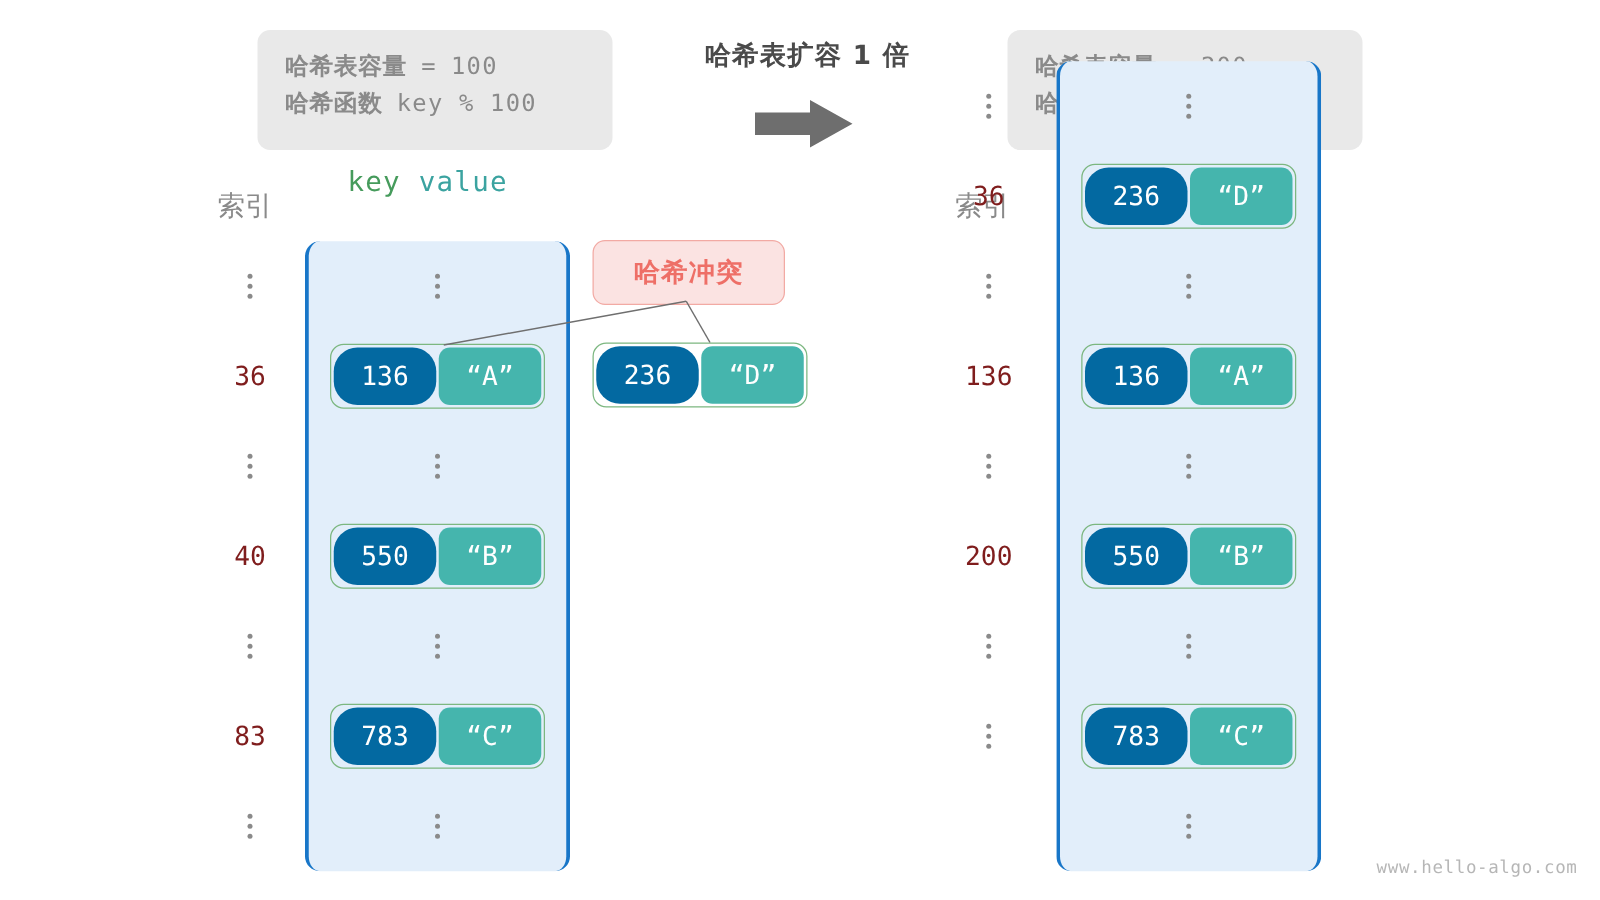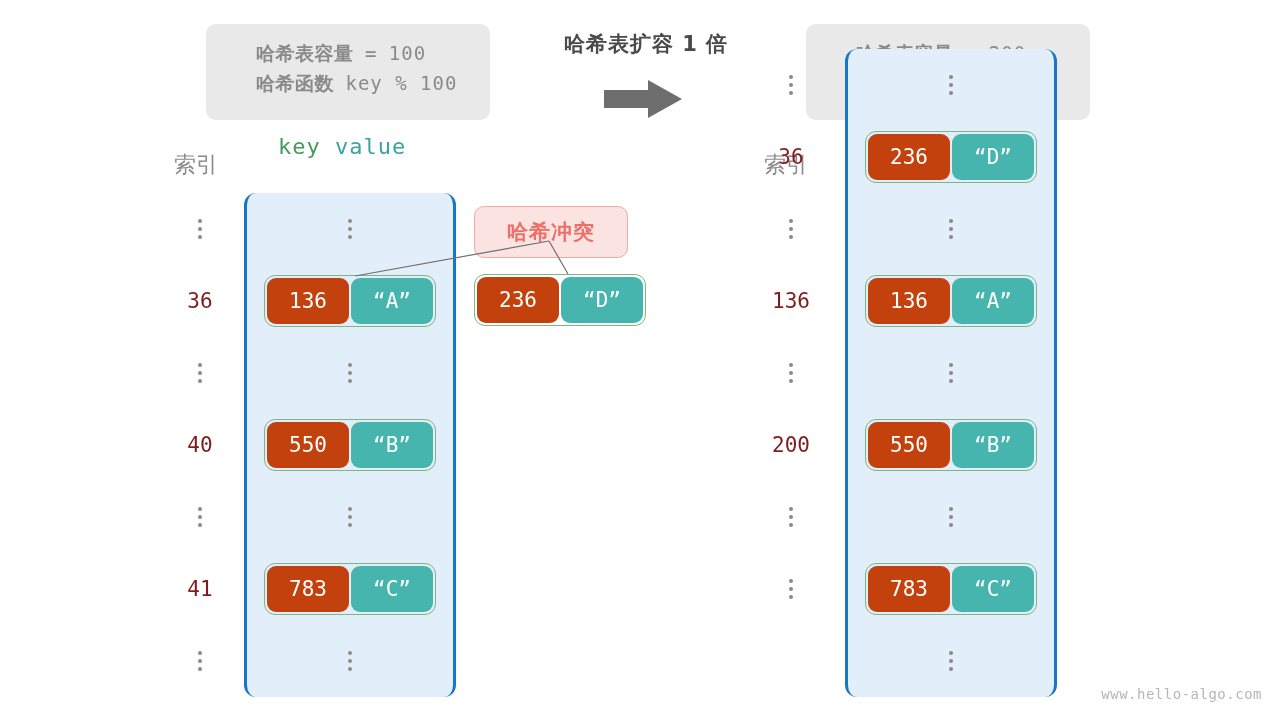--- a/index.html
+++ b/index.html
@@ -26,21 +26,21 @@
     background: #e9e9e9;
     border-radius: 10px;
     padding: 14px 22px;
     box-sizing: border-box;
     font-family: "DejaVu Sans Mono", "Liberation Mono", monospace;
     font-size: 19px;
     line-height: 30px;
     color: #8a8a8a;
     white-space: nowrap;
   }
-  .info-box .cap-line { display: block; margin-left: 28px; }
+  .info-box .cap-line { display: block; }
   .info-box b {
     font-family: "DejaVu Sans", "Liberation Sans", sans-serif;
     font-weight: bold;
     color: #8a8a8a;
     letter-spacing: 0.5px;
   }
   .info-box .mono { letter-spacing: 1px; }
   #info-left  { left: 206px; top: 24px; width: 284px; height: 96px; }
   #info-right { left: 806px; top: 24px; width: 284px; height: 96px; }
 
@@ -138,21 +138,21 @@
   }
   .cell {
     display: flex;
     align-items: center;
     justify-content: center;
     font-family: "DejaVu Sans Mono", "Liberation Mono", monospace;
     font-size: 21px;
     color: #ffffff;
     box-sizing: border-box;
   }
-  .cell.key   { background: #c2410c; border-radius: 9px; }
+  .cell.key   { background: #0369a1; border-radius: 19px; }
   .cell.value { background: #45b5ad; border-radius: 9px; }
 
   
   .badge {
     position: absolute;
     background: #fbe3e2;
     border: 1.5px solid #f2aaa4;
     border-radius: 10px;
     display: flex;
     align-items: center;
@@ -247,21 +247,21 @@
           </div>
         </div>
         <div class="idx-cell" style="height: 72px;">40</div>
         <div class="idx-cell" style="height: 72px;">
           <div class="dots">
             <i></i>
             <i></i>
             <i></i>
           </div>
         </div>
-        <div class="idx-cell" style="height: 72px;">41</div>
+        <div class="idx-cell" style="height: 72px;">83</div>
         <div class="idx-cell" style="height: 72px;">
           <div class="dots">
             <i></i>
             <i></i>
             <i></i>
           </div>
         </div>
       </div>
     <div class="bucket-array" id="arr-left" style="left: 244px; width: 212px; height: 504px;">
         <div class="row" style="height: 72px;">
@@ -410,21 +410,21 @@
         <div class="row" style="height: 72px;">
           <div class="dots">
             <i></i>
             <i></i>
             <i></i>
           </div>
         </div>
       </div>
   </div>
 
-  <div class="badge" style="left:474px; top:206px; width:152px; height:50px;">哈希冲突</div>
+  <div class="badge" style="left:474px; top:192px; width:152px; height:50px;">哈希冲突</div>
 
   <div id="floating-entry" style="position:absolute; left:474px; top:274px;"><div class="pair" style="width: 172px; height: 52px;">
         <div class="cell key" style="width: 82px; height: 46px;">236</div>
         <div class="cell value" style="width: 82px; height: 46px; margin-left: 2px;">“D”</div>
       </div></div>
 
   <svg class="leader-lines">
     <line x1="355" y1="276" x2="549" y2="241" stroke="#6f6f6f" stroke-width="1.2"></line>
     <line x1="549" y1="241" x2="568" y2="274" stroke="#6f6f6f" stroke-width="1.2"></line>
   </svg>

